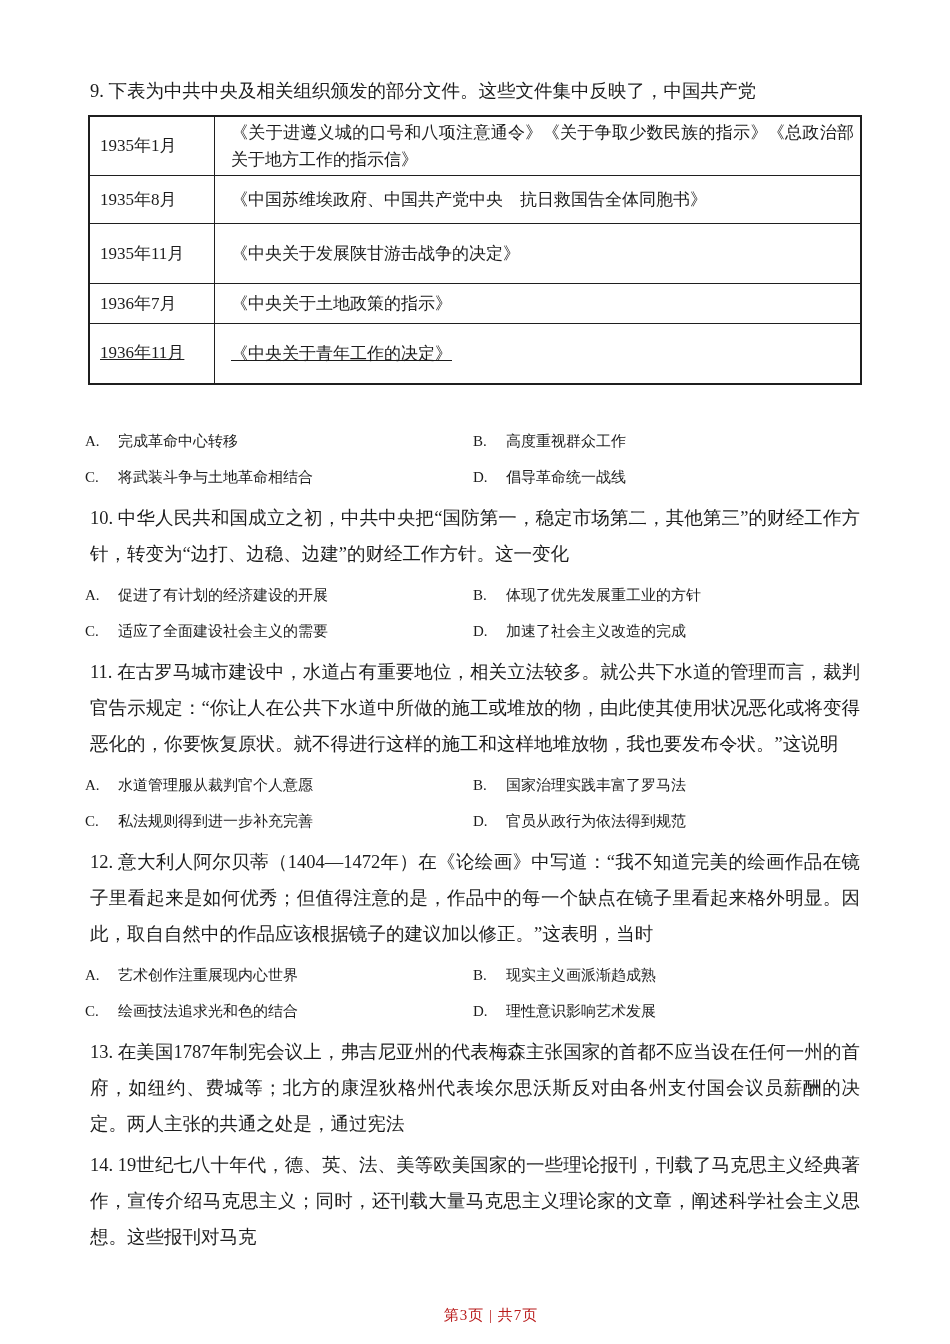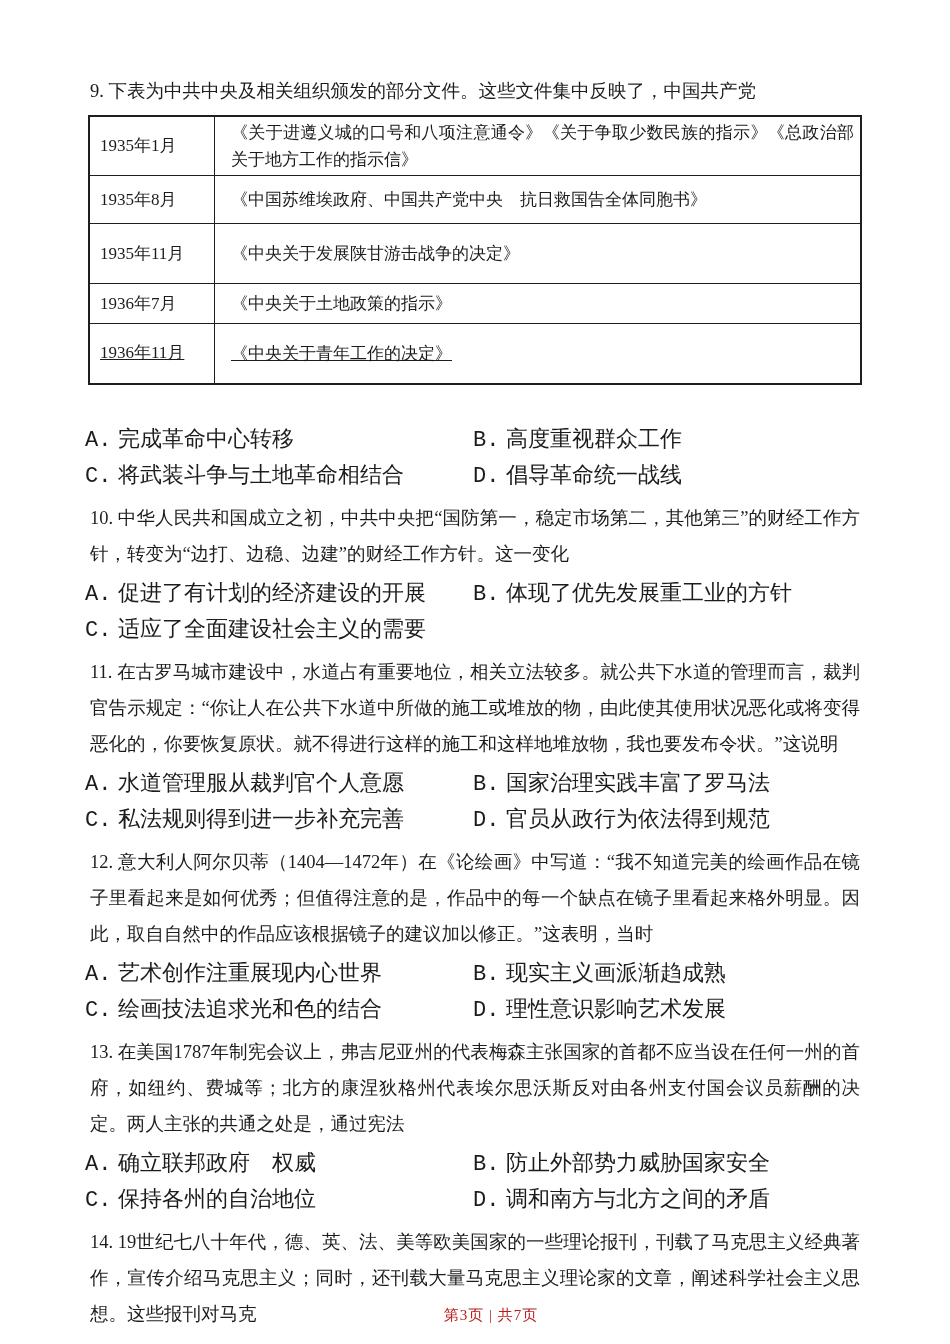--- a/index.html
+++ b/index.html
@@ -48,25 +48,24 @@
   tr.r1 { height: 58px; padding-left: 48px; }
   tr.r2 { height: 48px; }
   tr.r3 { height: 60px; }
   tr.r4 { height: 40px; margin-top: 47px; }
   tr.r5 { height: 60px; text-decoration: underline; }
   .options {
     display: grid;
     grid-template-columns: 388px 1fr;
   }
   .option {
-    font-size: 22px;
+    font-size: 15px;
     line-height: 36px;
     white-space: nowrap;
     overflow: hidden;
-    font-family: Liberation Mono, monospace;
   }
   .opt-label {
     display: inline-block;
     width: 33px;
   }
   .page-footer {
     position: absolute;
     top: 1306px;
     left: 16px;
     width: 100%;
@@ -114,20 +113,21 @@
       <div class="option"><span class="opt-label">D.</span><span>倡导革命统一战线</span></div>
     </div>
   </section>
 
   <section>
     <p class="stem">10. 中华人民共和国成立之初，中共中央把“国防第一，稳定市场第二，其他第三”的财经工作方针，转变为“边打、边稳、边建”的财经工作方针。这一变化</p>
     <div class="options">
       <div class="option"><span class="opt-label">A.</span><span>促进了有计划的经济建设的开展</span></div>
       <div class="option"><span class="opt-label">B.</span><span>体现了优先发展重工业的方针</span></div>
       <div class="option"><span class="opt-label">C.</span><span>适应了全面建设社会主义的需要</span></div>
+      <div class="option"><span class="opt-label">D.</span><span>加速了社会主义改造的完成</span></div>
     </div>
   </section>
 
   <section>
     <p class="stem">11. 在古罗马城市建设中，水道占有重要地位，相关立法较多。就公共下水道的管理而言，裁判官告示规定：“你让人在公共下水道中所做的施工或堆放的物，由此使其使用状况恶化或将变得恶化的，你要恢复原状。就不得进行这样的施工和这样地堆放物，我也要发布令状。”这说明</p>
     <div class="options">
       <div class="option"><span class="opt-label">A.</span><span>水道管理服从裁判官个人意愿</span></div>
       <div class="option"><span class="opt-label">B.</span><span>国家治理实践丰富了罗马法</span></div>
       <div class="option"><span class="opt-label">C.</span><span>私法规则得到进一步补充完善</span></div>
       <div class="option"><span class="opt-label">D.</span><span>官员从政行为依法得到规范</span></div>
@@ -139,26 +139,20 @@
     <div class="options">
       <div class="option"><span class="opt-label">A.</span><span>艺术创作注重展现内心世界</span></div>
       <div class="option"><span class="opt-label">B.</span><span>现实主义画派渐趋成熟</span></div>
       <div class="option"><span class="opt-label">C.</span><span>绘画技法追求光和色的结合</span></div>
       <div class="option"><span class="opt-label">D.</span><span>理性意识影响艺术发展</span></div>
     </div>
   </section>
 
   <section>
     <p class="stem">13. 在美国1787年制宪会议上，弗吉尼亚州的代表梅森主张国家的首都不应当设在任何一州的首府，如纽约、费城等；北方的康涅狄格州代表埃尔思沃斯反对由各州支付国会议员薪酬的决定。两人主张的共通之处是，通过宪法</p>
-    <div class="options">
-      <div class="option"><span class="opt-label">A.</span><span>确立联邦政府　权威</span></div>
-      <div class="option"><span class="opt-label">B.</span><span>防止外部势力威胁国家安全</span></div>
-      <div class="option"><span class="opt-label">C.</span><span>保持各州的自治地位</span></div>
-      <div class="option"><span class="opt-label">D.</span><span>调和南方与北方之间的矛盾</span></div>
-    </div>
   </section>
 
   <section>
     <p class="stem">14. 19世纪七八十年代，德、英、法、美等欧美国家的一些理论报刊，刊载了马克思主义经典著作，宣传介绍马克思主义；同时，还刊载大量马克思主义理论家的文章，阐述科学社会主义思想。这些报刊对马克</p>
   </section>
 
 </div>
 
 <div class="page-footer">第3页 | 共7页</div>
 

